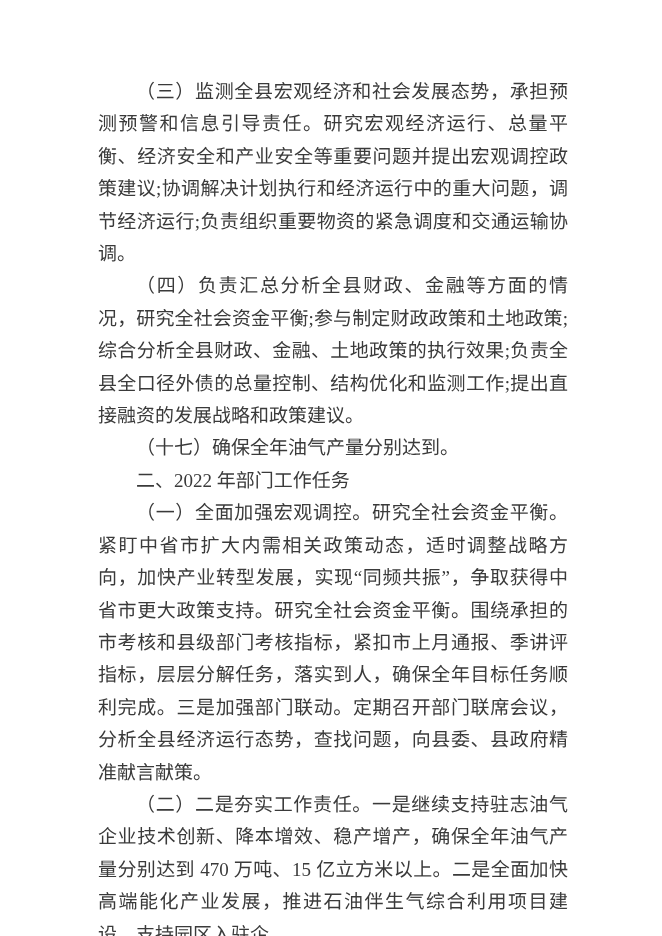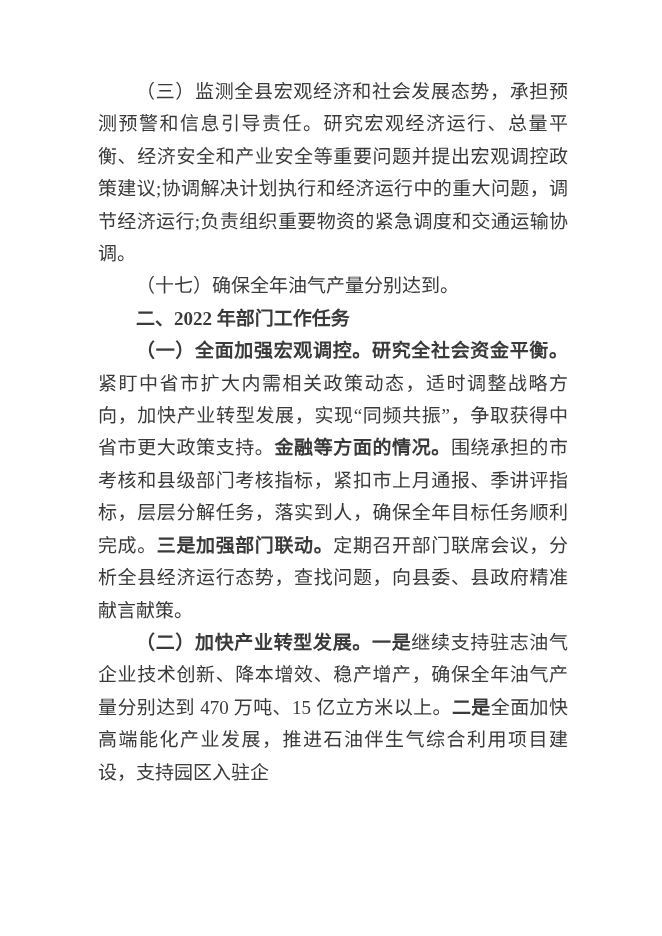--- a/index.html
+++ b/index.html
@@ -26,26 +26,27 @@
     text-align: justify;
     text-justify: inter-ideograph;
   }
   .para {
     margin: 0;
     padding: 0;
     text-indent: 2em;
     word-break: break-all;
   }
   .run { font-weight: normal; }
-  .run.bold { font-weight: bold; }
+  .run.bold { font-weight: normal; }
 </style>
 </head>
 <body>
 
 <div class="page">
   <div class="doc-body" id="doc-body" style="color: rgb(58, 58, 58);">
       <p class="para"><span class="run">（三）监测全县宏观经济和社会发展态势，承担预测预警和信息引导责任。研究宏观经济运行、总量平衡、经济安全和产业安全等重要问题并提出宏观调控政策建议;协调解决计划执行和经济运行中的重大问题，调节经济运行;负责组织重要物资的紧急调度和交通运输协调。</span></p>
+      <p class="para"><span class="run">（四）负责汇总分析全县财政、金融等方面的情况，研究全社会资金平衡;参与制定财政政策和土地政策;综合分析全县财政、金融、土地政策的执行效果;负责全县全口径外债的总量控制、结构优化和监测工作;提出直接融资的发展战略和政策建议。</span></p>
       <p class="para"><span class="run">（十七）确保全年油气产量分别达到。</span></p>
       <p class="para"><span class="run bold">二、2022 年部门工作任务</span></p>
-      <p class="para"><span class="run bold">（一）全面加强宏观调控。研究全社会资金平衡。</span><span class="run">紧盯中省市扩大内需相关政策动态，适时调整战略方向，加快产业转型发展，实现“同频共振”，争取获得中省市更大政策支持。</span><span class="run bold">金融等方面的情况。</span><span class="run">围绕承担的市考核和县级部门考核指标，紧扣市上月通报、季讲评指标，层层分解任务，落实到人，确保全年目标任务顺利完成。</span><span class="run bold">三是加强部门联动。</span><span class="run">定期召开部门联席会议，分析全县经济运行态势，查找问题，向县委、县政府精准献言献策。</span></p>
-      <p class="para"><span class="run bold">（二）加快产业转型发展。一是</span><span class="run">继续支持驻志油气企业技术创新、降本增效、稳产增产，确保全年油气产量分别达到 470 万吨、15 亿立方米以上。</span><span class="run bold">二是</span><span class="run">全面加快高端能化产业发展，推进石油伴生气综合利用项目建设，支持园区入驻企</span></p>
+      <p class="para"><span class="run bold">（一）全面加强宏观调控。研究全社会资金平衡。</span><span class="run">紧盯中省市扩大内需相关政策动态，适时调整战略方向，加快产业转型发展，实现“同频共振”，争取获得中省市更大政策支持。</span><span class="run bold">研究全社会资金平衡。</span><span class="run">围绕承担的市考核和县级部门考核指标，紧扣市上月通报、季讲评指标，层层分解任务，落实到人，确保全年目标任务顺利完成。</span><span class="run bold">三是加强部门联动。</span><span class="run">定期召开部门联席会议，分析全县经济运行态势，查找问题，向县委、县政府精准献言献策。</span></p>
+      <p class="para"><span class="run bold">（二）二是夯实工作责任。一是</span><span class="run">继续支持驻志油气企业技术创新、降本增效、稳产增产，确保全年油气产量分别达到 470 万吨、15 亿立方米以上。</span><span class="run bold">二是</span><span class="run">全面加快高端能化产业发展，推进石油伴生气综合利用项目建设，支持园区入驻企</span></p>
     </div>
 </div>
 
 </body></html>

